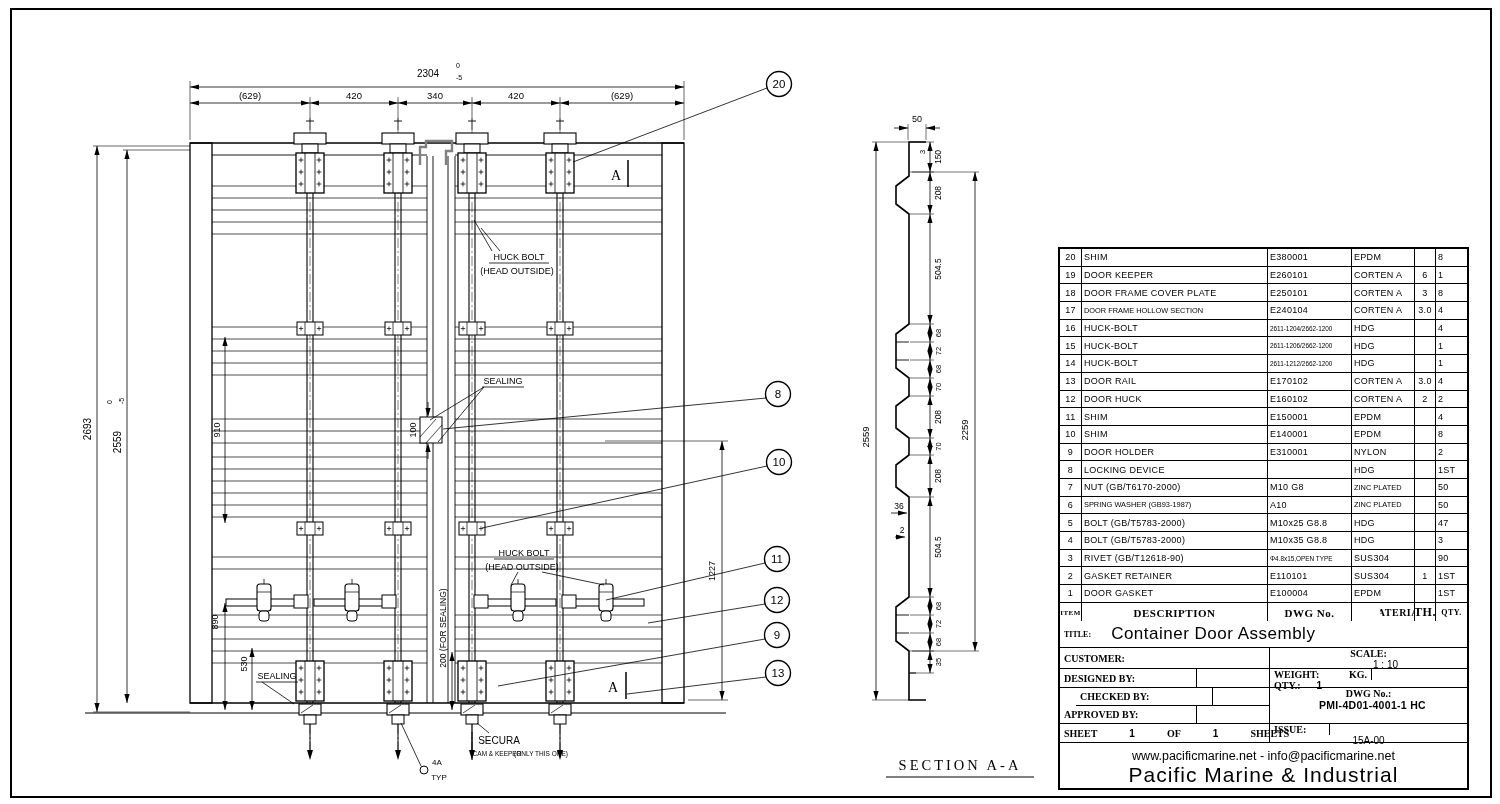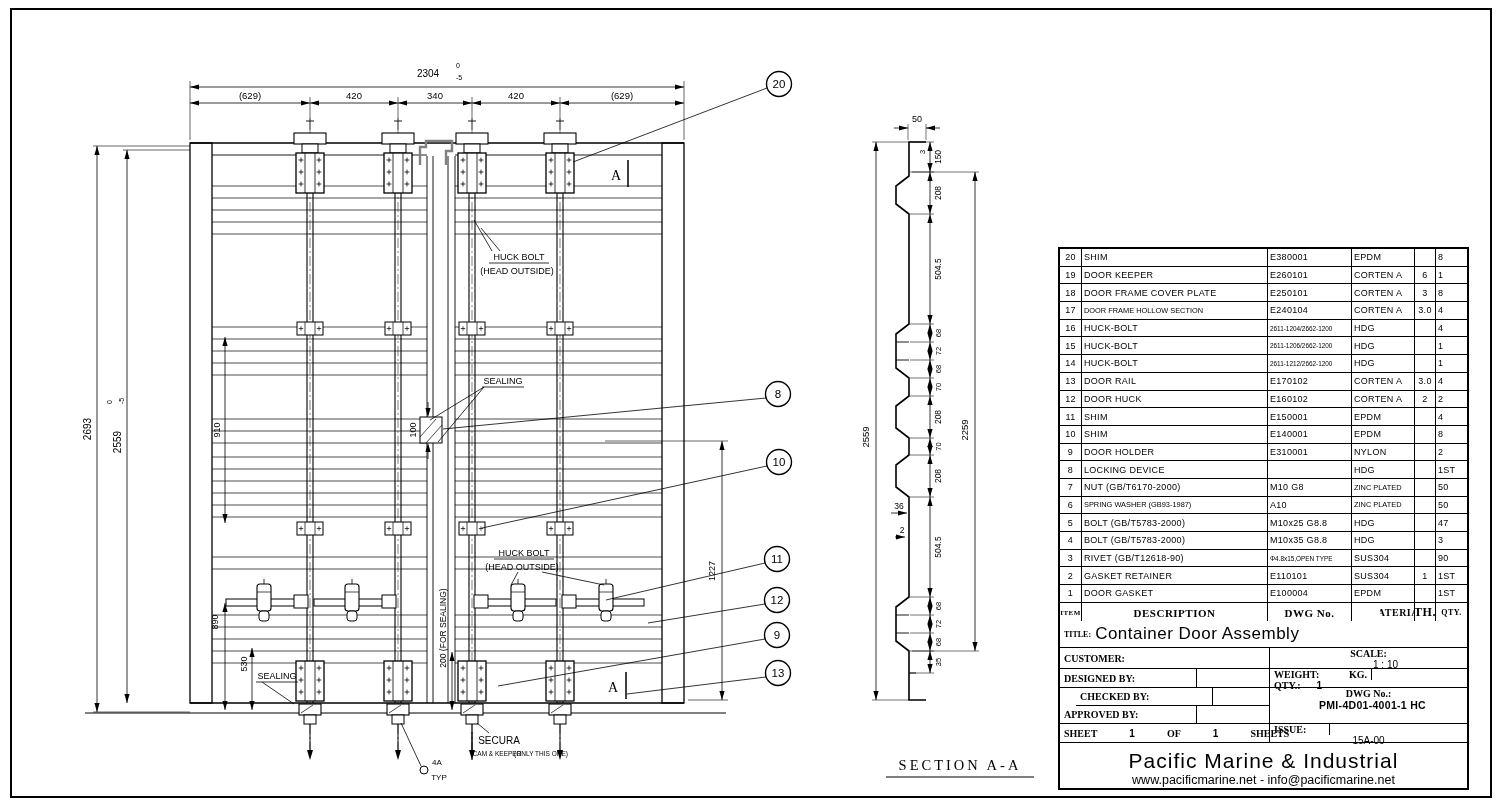--- a/index.html
+++ b/index.html
@@ -797,21 +797,21 @@
       <div class="" style="font-size: 11px;">DESCRIPTION</div>
       <div class="" style="font-size: 11px;">DWG No.</div>
       <div class="" style="font-size: 10px; margin-left: 28px;">MATERIAL</div>
       <div class="" style="font-size: 12px;">TH.</div>
       <div class="" style="font-size: 8px;">QTY.</div>
     </div>
   </div>
 
 <div id="tblock">
   <div class="tb-row" id="tb-title-row">
-    <div class="cell" style="width:100%;">
+    <div class="cell" style="width:100%;gap:16px;">
       <span class="serifb" id="tb-title-label">TITLE:</span>
       <span id="tb-title">Container Door Assembly</span>
     </div>
   </div>
   <div class="tb-row" style="height:20px;">
     <div class="cell lcol serifb">CUSTOMER:</div>
     <div class="cell rcol">
       <span class="serifb">SCALE:</span>
       <span style="font-size:10px;margin-left:34px;">1 : 10</span>
     </div>
@@ -855,16 +855,16 @@
       <span class="serifb">OF</span>
       <span style="font-size:10px;font-weight:bold;">1</span>
       <span class="serifb">SHEETS</span>
     </div>
     <div class="rcol" style="display:flex;">
       <div class="cell serifb" style="width:60px;border-right:1px solid #000;">ISSUE:</div>
       <div class="cell" style="flex:1;justify-content:center;font-size:10px;">15A-00</div>
     </div>
   </div>
   <div style="height:49px;display:flex;flex-direction:column;justify-content:center;">
+    <div id="company-url">www.pacificmarine.net - info@pacificmarine.net</div>
     <div id="company-name">Pacific Marine &amp; Industrial</div>
-    <div id="company-url">www.pacificmarine.net - info@pacificmarine.net</div>
   </div>
 </div>
 
 </body></html>

